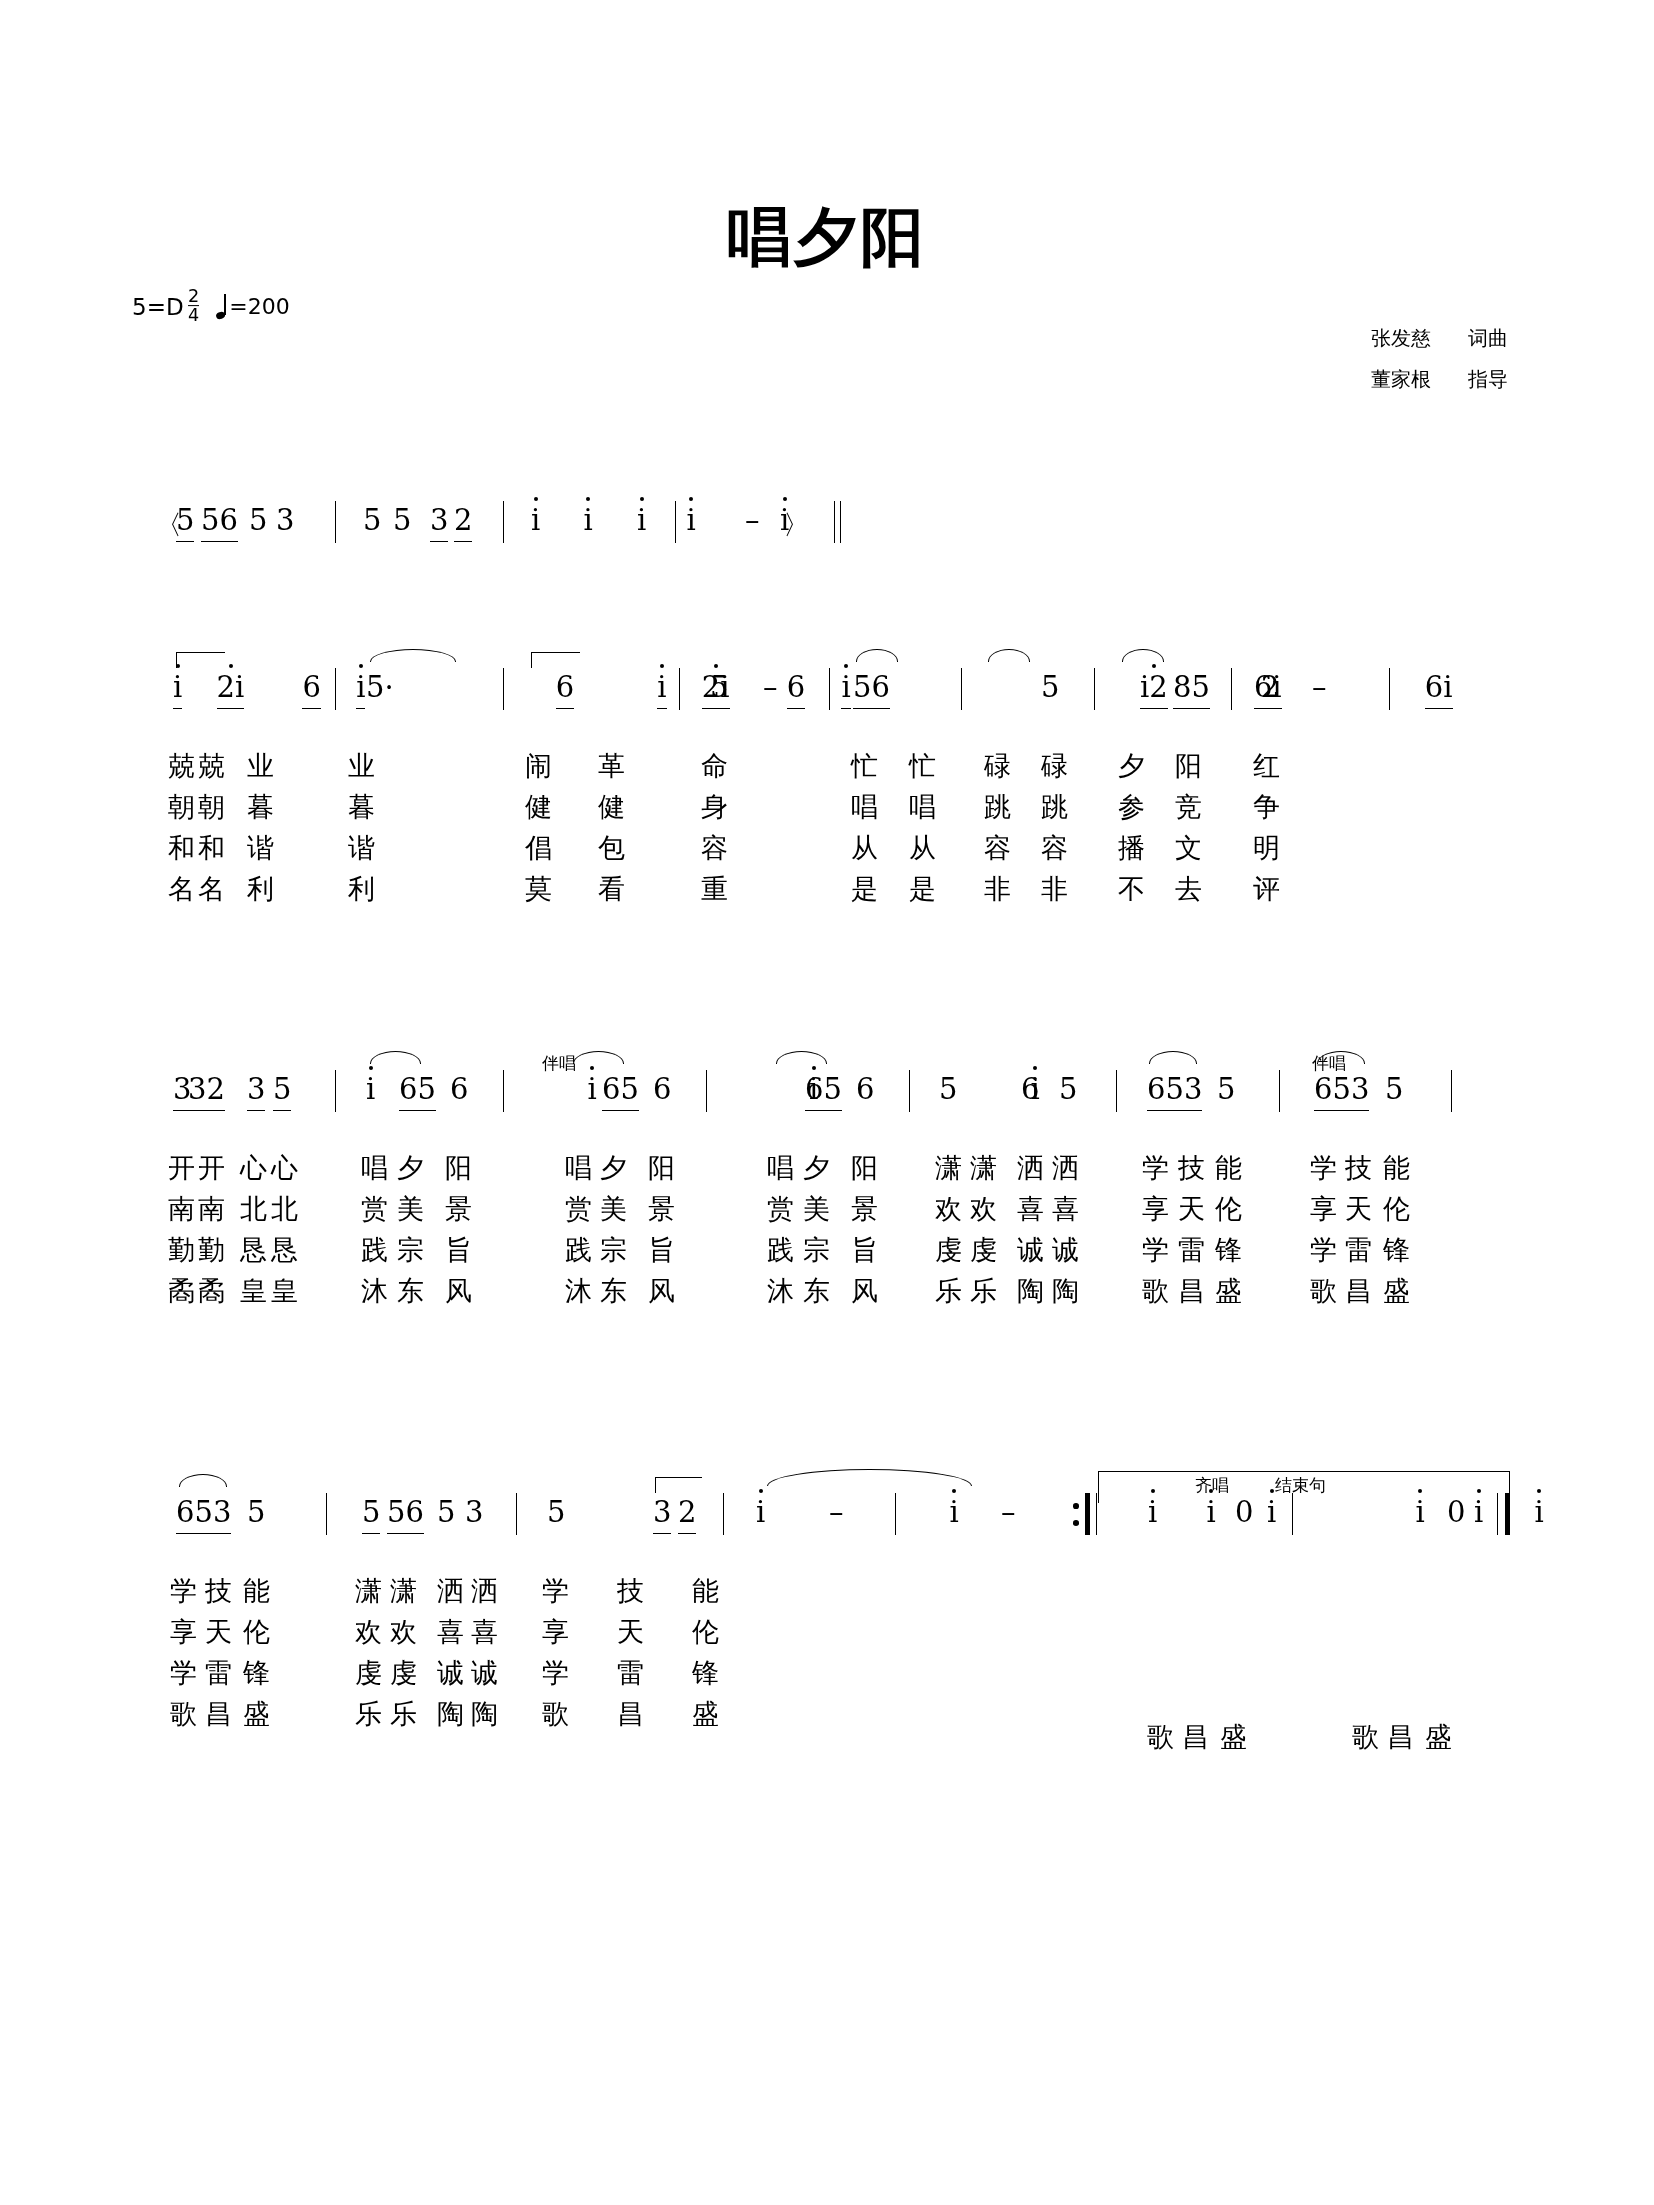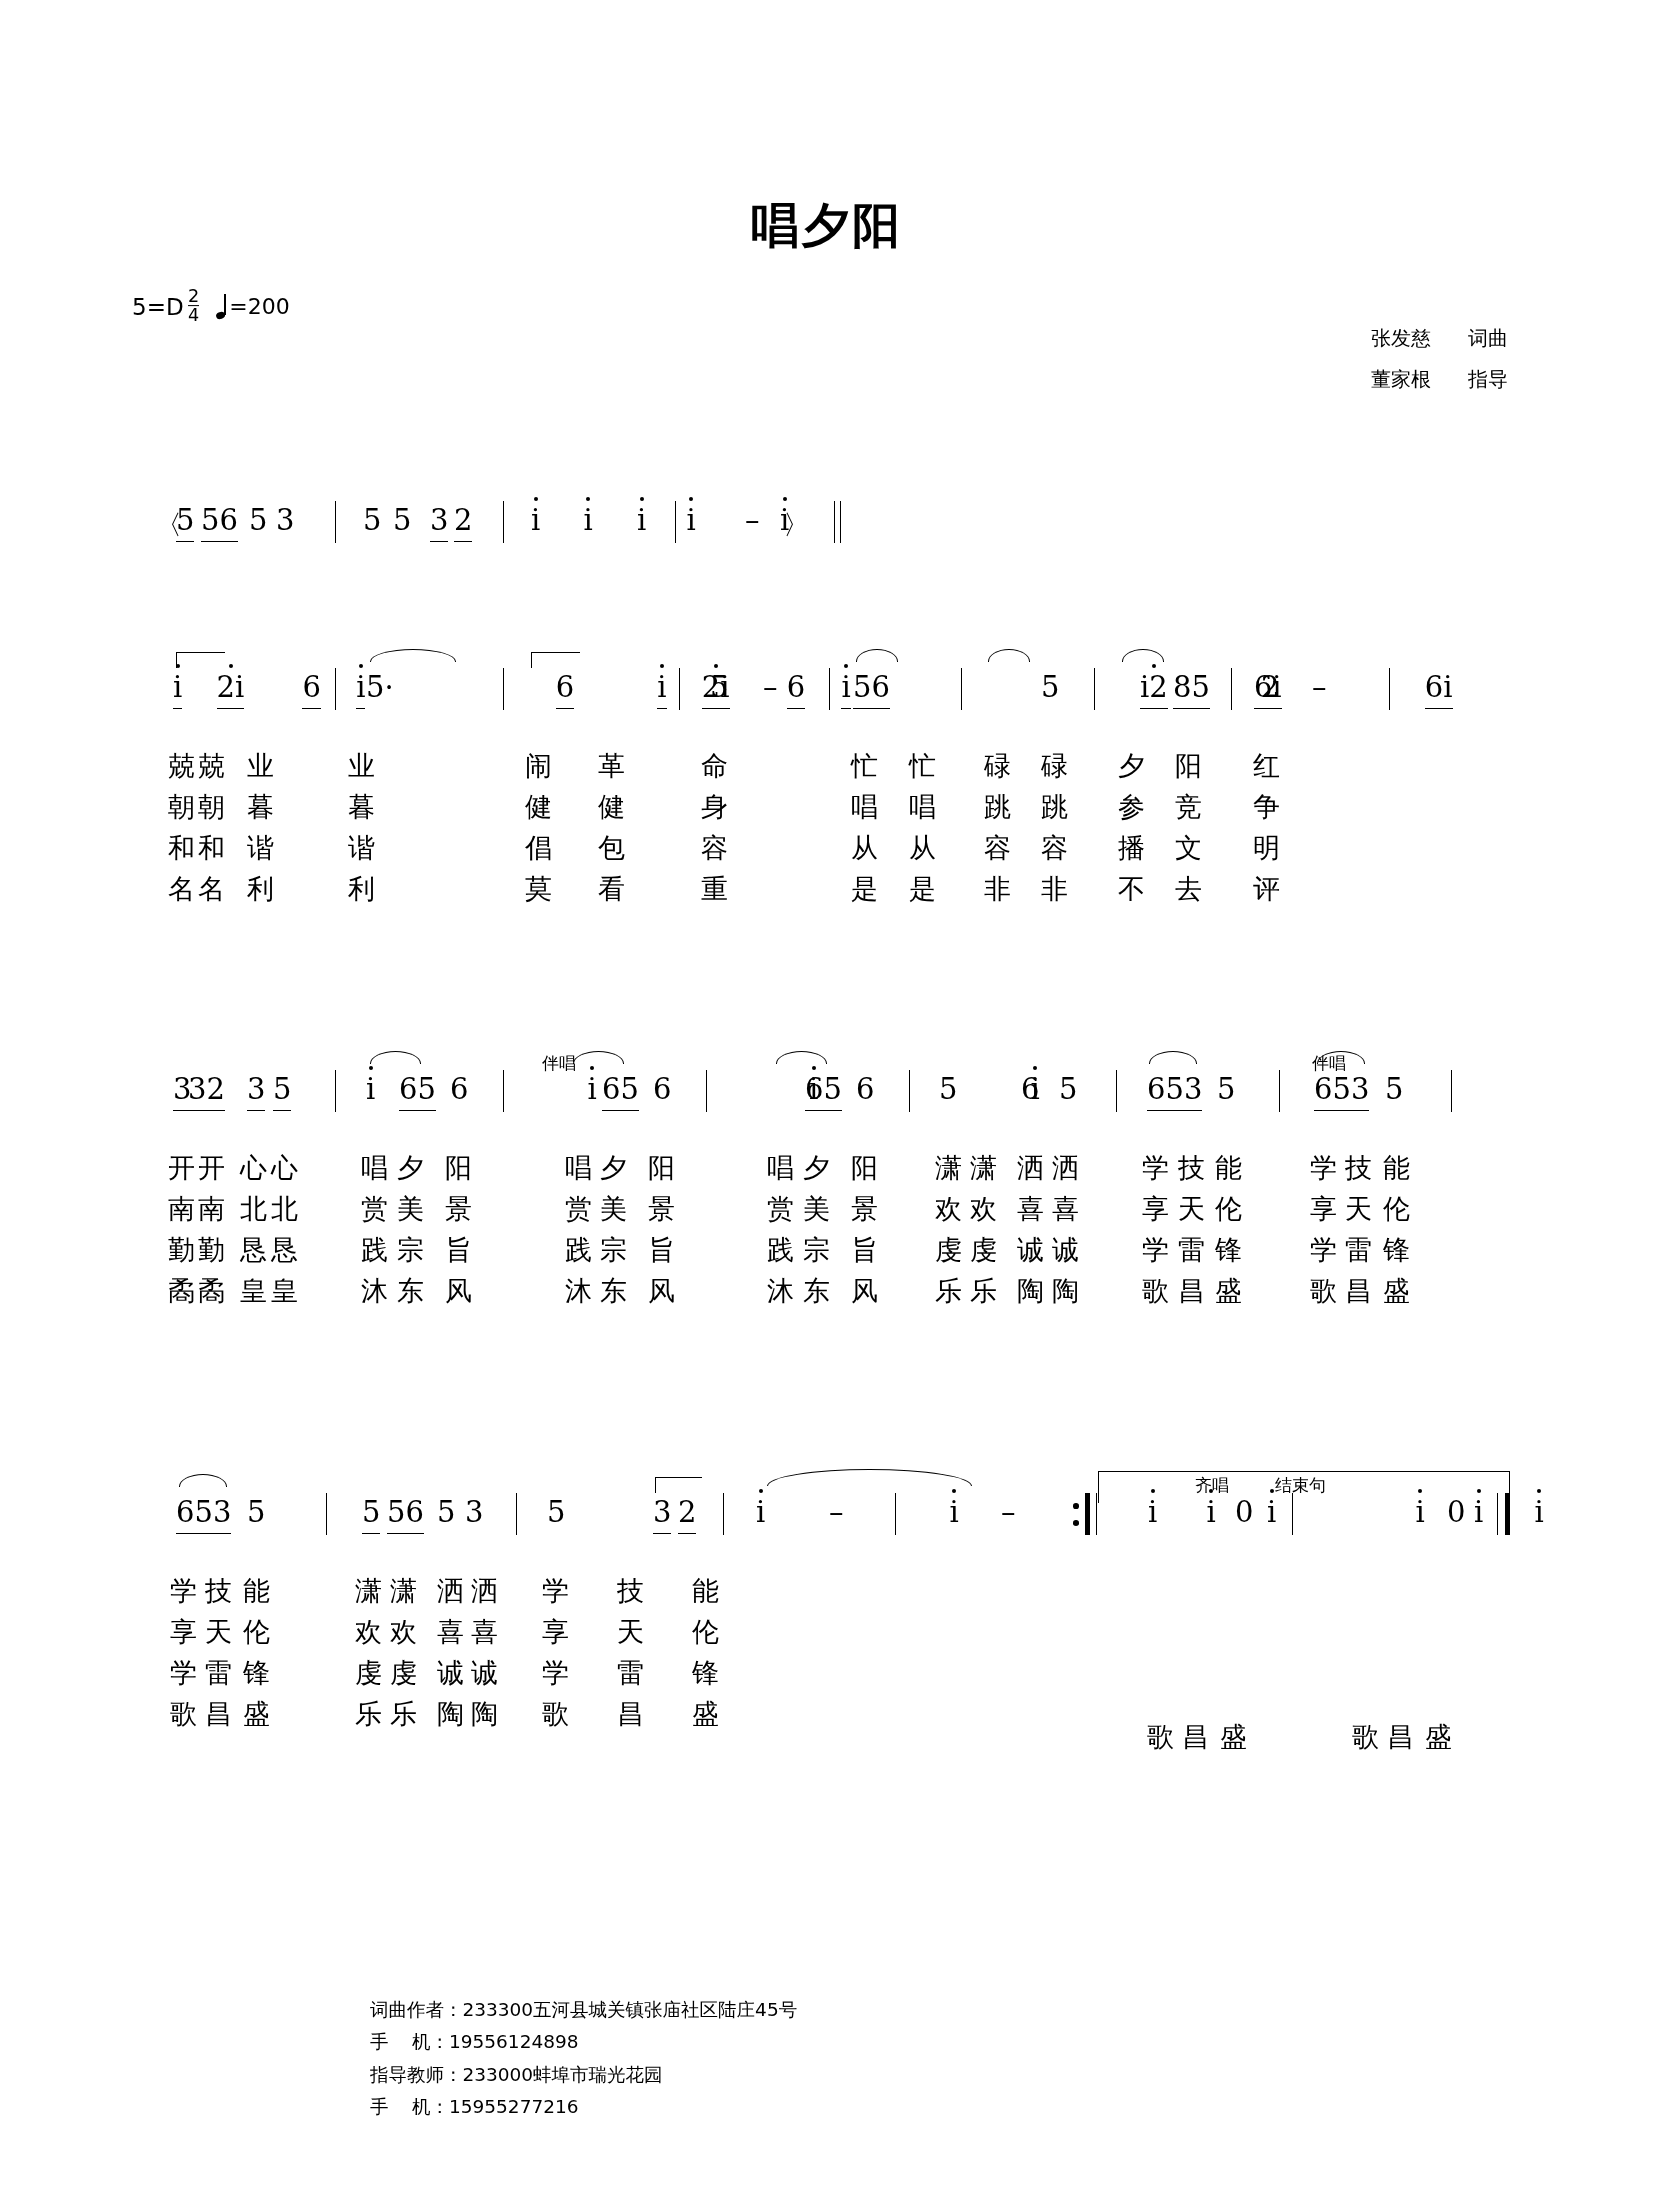--- a/index.html
+++ b/index.html
@@ -19,21 +19,21 @@
     overflow: hidden;
   }
 
   
   .title {
     position: absolute;
     top: 194px;
     left: 0;
     width: 1654px;
     text-align: center;
-    font-size: 48px;
+    font-size: 64px;
     font-weight: bold;
     letter-spacing: 2.6px;
     font-family: "DejaVu Sans", "Liberation Sans", sans-serif;
   }
   .keysig {
     position: absolute;
     top: 289px;
     left: 132px;
     font-size: 23px;
     display: flex;
@@ -701,21 +701,15 @@
       <span class="lyr-line">歌</span>
     </div>
     <div class="lyric-block" style="left:1387px;top:221px;">
       <span class="lyr-line">昌</span>
     </div>
     <div class="lyric-block" style="left:1425px;top:221px;">
       <span class="lyr-line">盛</span>
     </div>
   </div>
 
-  <div class="footer">
-    <span class="fline">词曲作者：233300五河县城关镇张庙社区陆庄45号</span>
-    <span class="fline">手    机：19556124898</span>
-    <span class="fline">指导教师：233000蚌埠市瑞光花园</span>
-    <span class="fline">手    机：15955277216</span>
-  </div>
 
 </div>
 
 
 </body></html>

